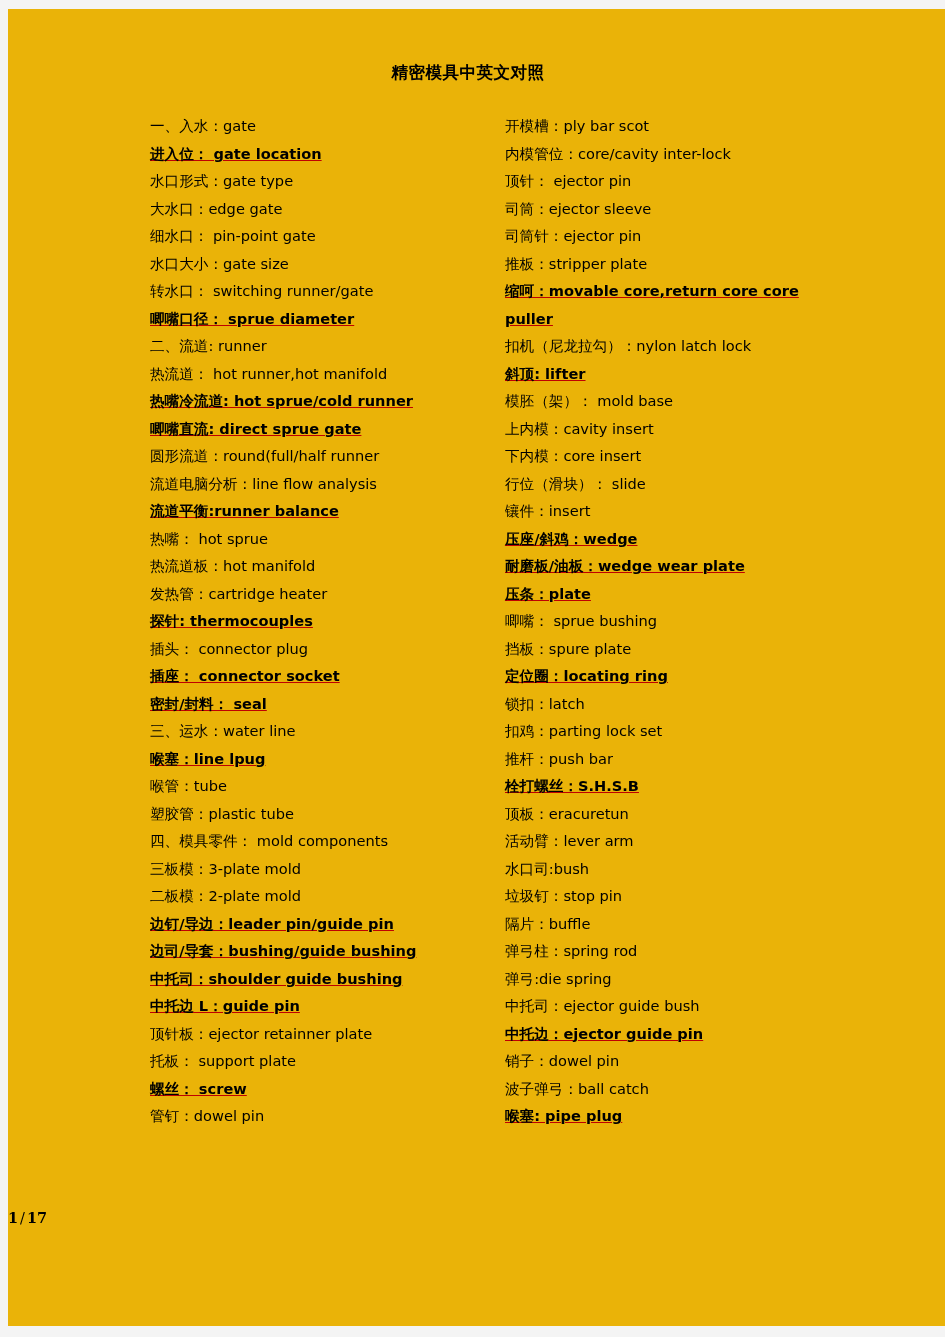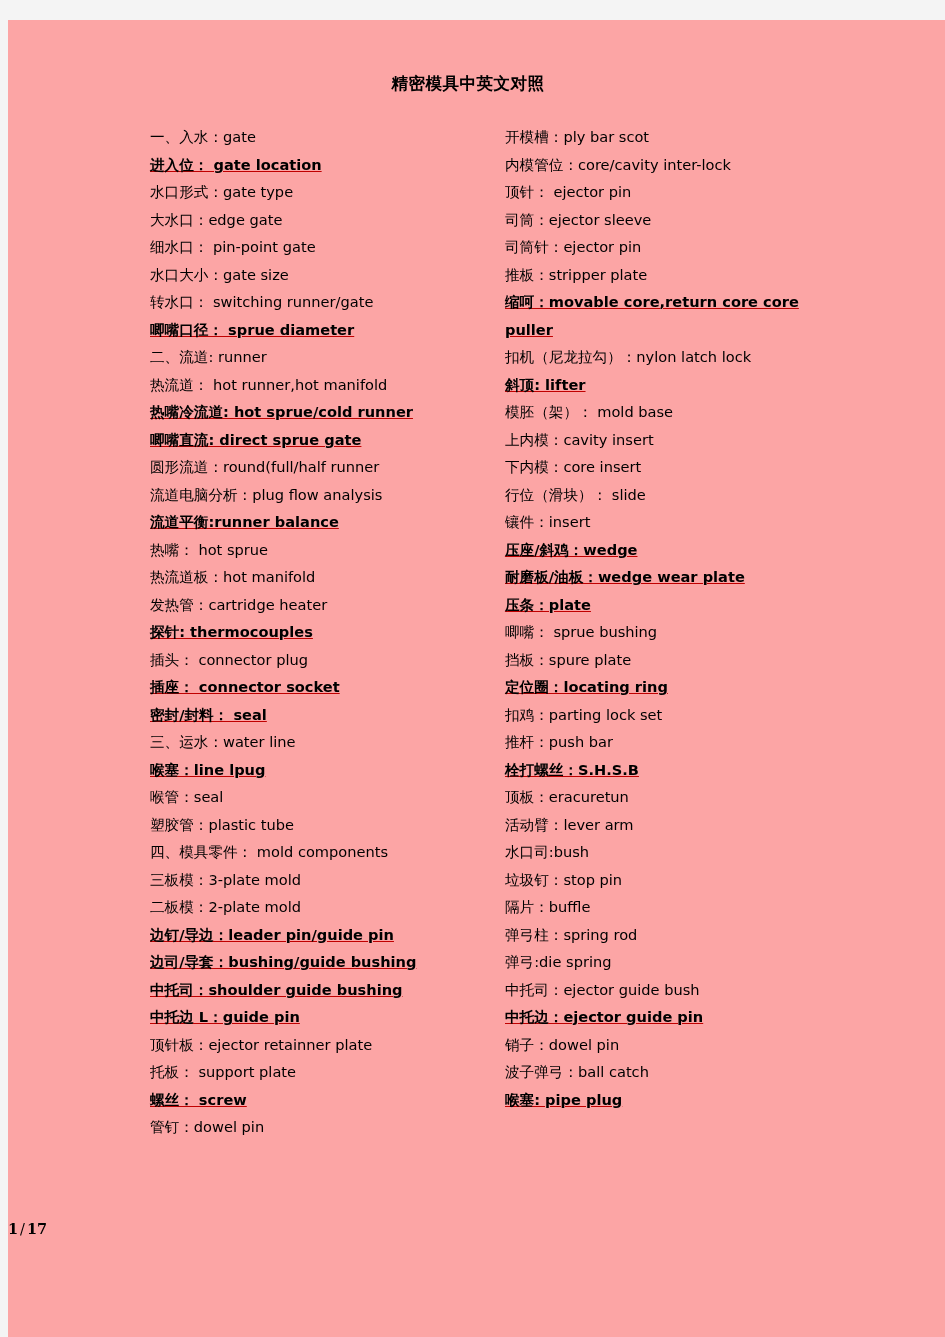--- a/index.html
+++ b/index.html
@@ -10,24 +10,24 @@
   }
   body {
     width: 945px;
     height: 1337px;
     overflow: hidden;
     font-family: "DejaVu Sans", "Liberation Sans", sans-serif;
   }
   .page {
     position: absolute;
     left: 8px;
-    top: 20px;
+    top: 9px;
     width: 937px;
     height: 1317px;
-    background: #fca5a5;
+    background: #eab308;
     box-sizing: border-box;
   }
   .doc-title {
     position: absolute;
     left: 0;
     top: 53px;
     width: 920px;
     text-align: center;
     font-size: 16.5px;
     font-weight: bold;
@@ -94,32 +94,32 @@
         <div class="entry"><span class="zh">大水口：edge gate</span></div>
         <div class="entry"><span class="zh">细水口：  pin-point gate</span></div>
         <div class="entry"><span class="zh">水口大小：gate size</span></div>
         <div class="entry"><span class="zh">转水口：  switching runner/gate</span></div>
         <div class="entry"><span class="zh sq">唧嘴口径：  sprue diameter</span></div>
         <div class="entry"><span class="zh">二、流道: runner</span></div>
         <div class="entry"><span class="zh">热流道：  hot runner,hot manifold</span></div>
         <div class="entry"><span class="zh sq">热嘴冷流道: hot sprue/cold runner</span></div>
         <div class="entry"><span class="zh sq">唧嘴直流: direct sprue gate</span></div>
         <div class="entry"><span class="zh">圆形流道：round(full/half runner</span></div>
-        <div class="entry"><span class="zh">流道电脑分析：plug flow analysis</span></div>
+        <div class="entry"><span class="zh">流道电脑分析：line flow analysis</span></div>
         <div class="entry"><span class="zh sq">流道平衡:runner balance</span></div>
         <div class="entry"><span class="zh">热嘴：  hot sprue</span></div>
         <div class="entry"><span class="zh">热流道板：hot manifold</span></div>
         <div class="entry"><span class="zh">发热管：cartridge heater</span></div>
         <div class="entry"><span class="zh sq">探针: thermocouples</span></div>
         <div class="entry"><span class="zh">插头：  connector plug</span></div>
         <div class="entry"><span class="zh sq">插座：  connector socket</span></div>
         <div class="entry"><span class="zh sq">密封/封料：  seal</span></div>
         <div class="entry"><span class="zh">三、运水：water line</span></div>
         <div class="entry"><span class="zh sq">喉塞：line lpug</span></div>
-        <div class="entry"><span class="zh">喉管：seal</span></div>
+        <div class="entry"><span class="zh">喉管：tube</span></div>
         <div class="entry"><span class="zh">塑胶管：plastic tube</span></div>
         <div class="entry"><span class="zh">四、模具零件：  mold components</span></div>
         <div class="entry"><span class="zh">三板模：3-plate mold</span></div>
         <div class="entry"><span class="zh">二板模：2-plate mold</span></div>
         <div class="entry"><span class="zh sq">边钉/导边：leader pin/guide pin</span></div>
         <div class="entry"><span class="zh sq">边司/导套：bushing/guide bushing</span></div>
         <div class="entry"><span class="zh sq">中托司：shoulder guide bushing</span></div>
         <div class="entry"><span class="zh sq">中托边 L：guide pin</span></div>
         <div class="entry"><span class="zh">顶针板：ejector retainner plate</span></div>
         <div class="entry"><span class="zh">托板：  support plate</span></div>
@@ -141,20 +141,21 @@
         <div class="entry"><span class="zh">上内模：cavity insert</span></div>
         <div class="entry"><span class="zh">下内模：core insert</span></div>
         <div class="entry"><span class="zh">行位（滑块）：  slide</span></div>
         <div class="entry"><span class="zh">镶件：insert</span></div>
         <div class="entry"><span class="zh sq">压座/斜鸡：wedge</span></div>
         <div class="entry"><span class="zh sq">耐磨板/油板：wedge wear plate</span></div>
         <div class="entry"><span class="zh sq">压条：plate</span></div>
         <div class="entry"><span class="zh">唧嘴：  sprue bushing</span></div>
         <div class="entry"><span class="zh">挡板：spure plate</span></div>
         <div class="entry"><span class="zh sq">定位圈：locating ring</span></div>
+        <div class="entry"><span class="zh">锁扣：latch</span></div>
         <div class="entry"><span class="zh">扣鸡：parting lock set</span></div>
         <div class="entry"><span class="zh">推杆：push bar</span></div>
         <div class="entry"><span class="zh sq">栓打螺丝：S.H.S.B</span></div>
         <div class="entry"><span class="zh">顶板：eracuretun</span></div>
         <div class="entry"><span class="zh">活动臂：lever arm</span></div>
         <div class="entry"><span class="zh">水口司:bush</span></div>
         <div class="entry"><span class="zh">垃圾钉：stop pin</span></div>
         <div class="entry"><span class="zh">隔片：buffle</span></div>
         <div class="entry"><span class="zh">弹弓柱：spring rod</span></div>
         <div class="entry"><span class="zh">弹弓:die spring</span></div>

